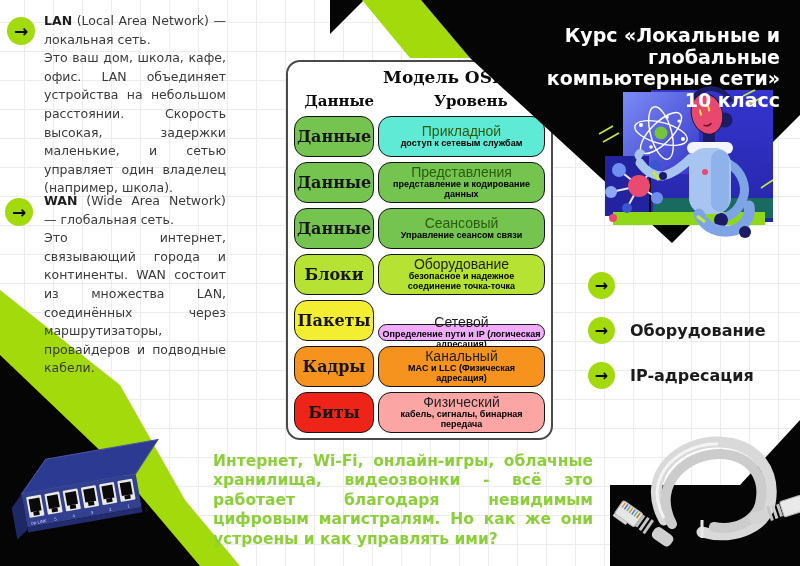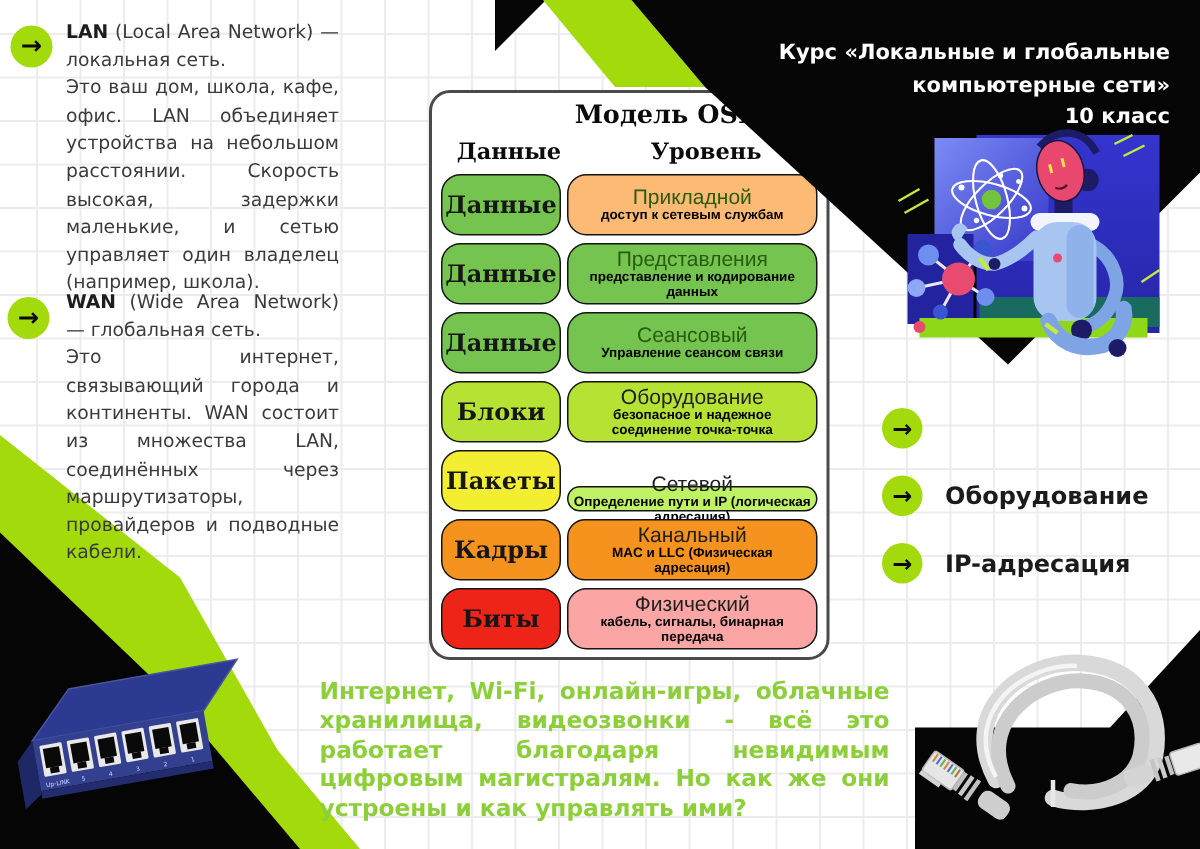--- a/index.html
+++ b/index.html
@@ -22,21 +22,21 @@
   .accent-dot .arrow{font-weight:900;color:#0a0a0a;font-family:"DejaVu Sans",sans-serif;}
   .dot-lg{width:28px;height:28px;font-size:17px;}
   .dot-md{width:27px;height:27px;font-size:16px;}
   .para{position:absolute;width:182px;font-size:12.5px;line-height:18.6px;color:#3a3a3a;
     text-align:justify;z-index:5;}
   .para .term{font-weight:700;color:#1d1d1d;}
   .para .body{display:block;}
 
   
   .course-title{position:absolute;top:25px;right:20px;width:330px;text-align:right;color:#fff;
-    font-weight:700;font-size:14px;line-height:21.5px;z-index:5;}
+    font-weight:700;font-size:19px;line-height:21.5px;z-index:5;}
   .course-title span{display:block;}
 
   
   .osi{position:absolute;left:286px;top:60px;width:267px;height:380px;background:#fff;
     border:2px solid #4a4a4a;border-radius:14px;z-index:2;box-sizing:border-box;padding-top:5px;}
   .osi-title{text-align:center;font-family:"DejaVu Serif",serif;font-weight:700;font-size:17px;color:#0b0b0b;padding-left:44px;}
   .osi-headers{display:flex;margin-top:5px;font-family:"DejaVu Serif",serif;font-weight:700;font-size:15px;color:#0b0b0b;}
   .osi-headers .h-data{width:39%;text-align:center;}
   .osi-headers .h-level{width:61%;text-align:center;}
   .osi-rows{margin:6px 6px 0 6px;}
@@ -73,21 +73,21 @@
 
   <div class="osi">
     <div class="osi-title">Модель OSI</div>
     <div class="osi-headers">
       <div class="h-data">Данные</div>
       <div class="h-level">Уровень</div>
     </div>
     <div class="osi-rows">
       <div class="osi-row">
         <div class="pill pill-data" style="background: rgb(116, 196, 79);">Данные</div>
-        <div class="pill pill-level" style="background: #fdba74;">
+        <div class="pill pill-level" style="background: #5eead4;">
           <div class="lvl">Прикладной</div>
           <div class="desc">доступ к сетевым службам</div>
         </div>
       </div>
       <div class="osi-row">
         <div class="pill pill-data" style="background: rgb(116, 196, 79);">Данные</div>
         <div class="pill pill-level" style="background: rgb(116, 196, 79);">
           <div class="lvl">Представления</div>
           <div class="desc">представление и кодирование данных</div>
         </div>
@@ -101,21 +101,21 @@
       </div>
       <div class="osi-row">
         <div class="pill pill-data" style="background: rgb(182, 226, 52);">Блоки</div>
         <div class="pill pill-level" style="background: rgb(182, 226, 52);">
           <div class="lvl">Оборудование</div>
           <div class="desc">безопасное и надежное соединение точка-точка</div>
         </div>
       </div>
       <div class="osi-row">
         <div class="pill pill-data" style="background: rgb(244, 238, 51);">Пакеты</div>
-        <div class="pill pill-level" style="background: #bef264; margin-top: 24px;">
+        <div class="pill pill-level" style="background: #f0abfc; margin-top: 24px;">
           <div class="lvl">Сетевой</div>
           <div class="desc">Определение пути и IP (логическая адресация)</div>
         </div>
       </div>
       <div class="osi-row">
         <div class="pill pill-data" style="background: rgb(246, 146, 30);">Кадры</div>
         <div class="pill pill-level" style="background: rgb(246, 146, 30); border-radius: 12px;">
           <div class="lvl">Канальный</div>
           <div class="desc">MAC и LLC (Физическая адресация)</div>
         </div>

